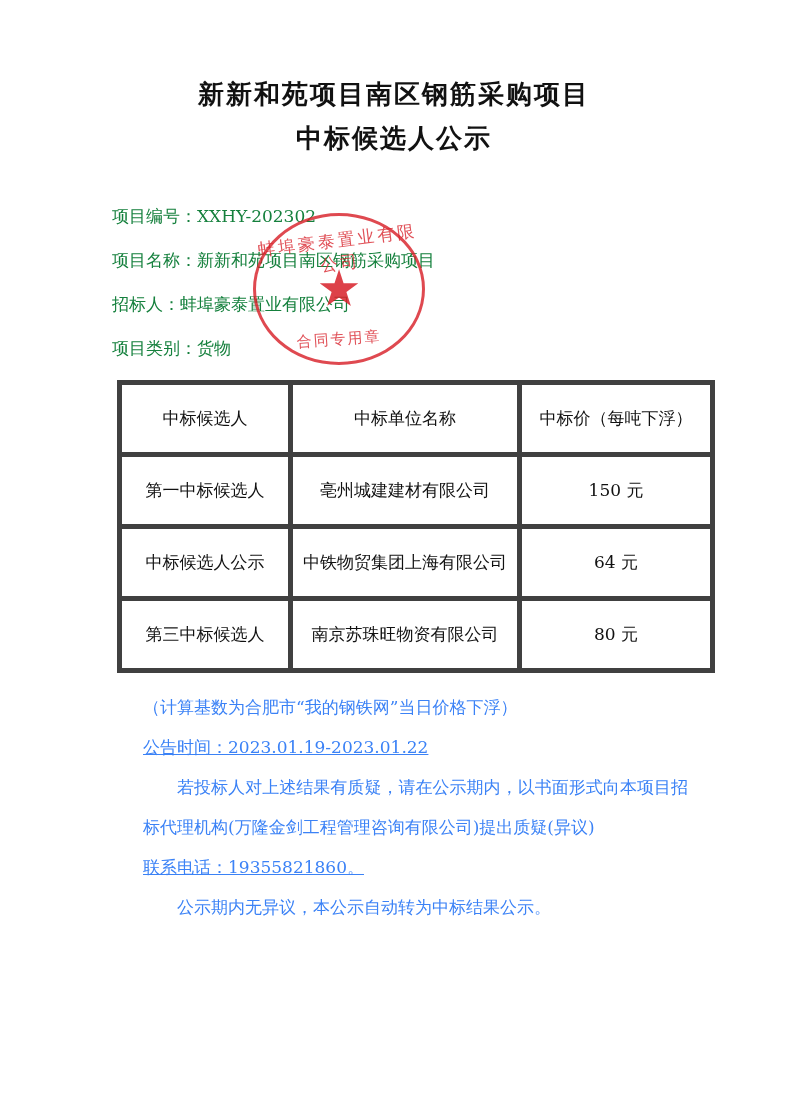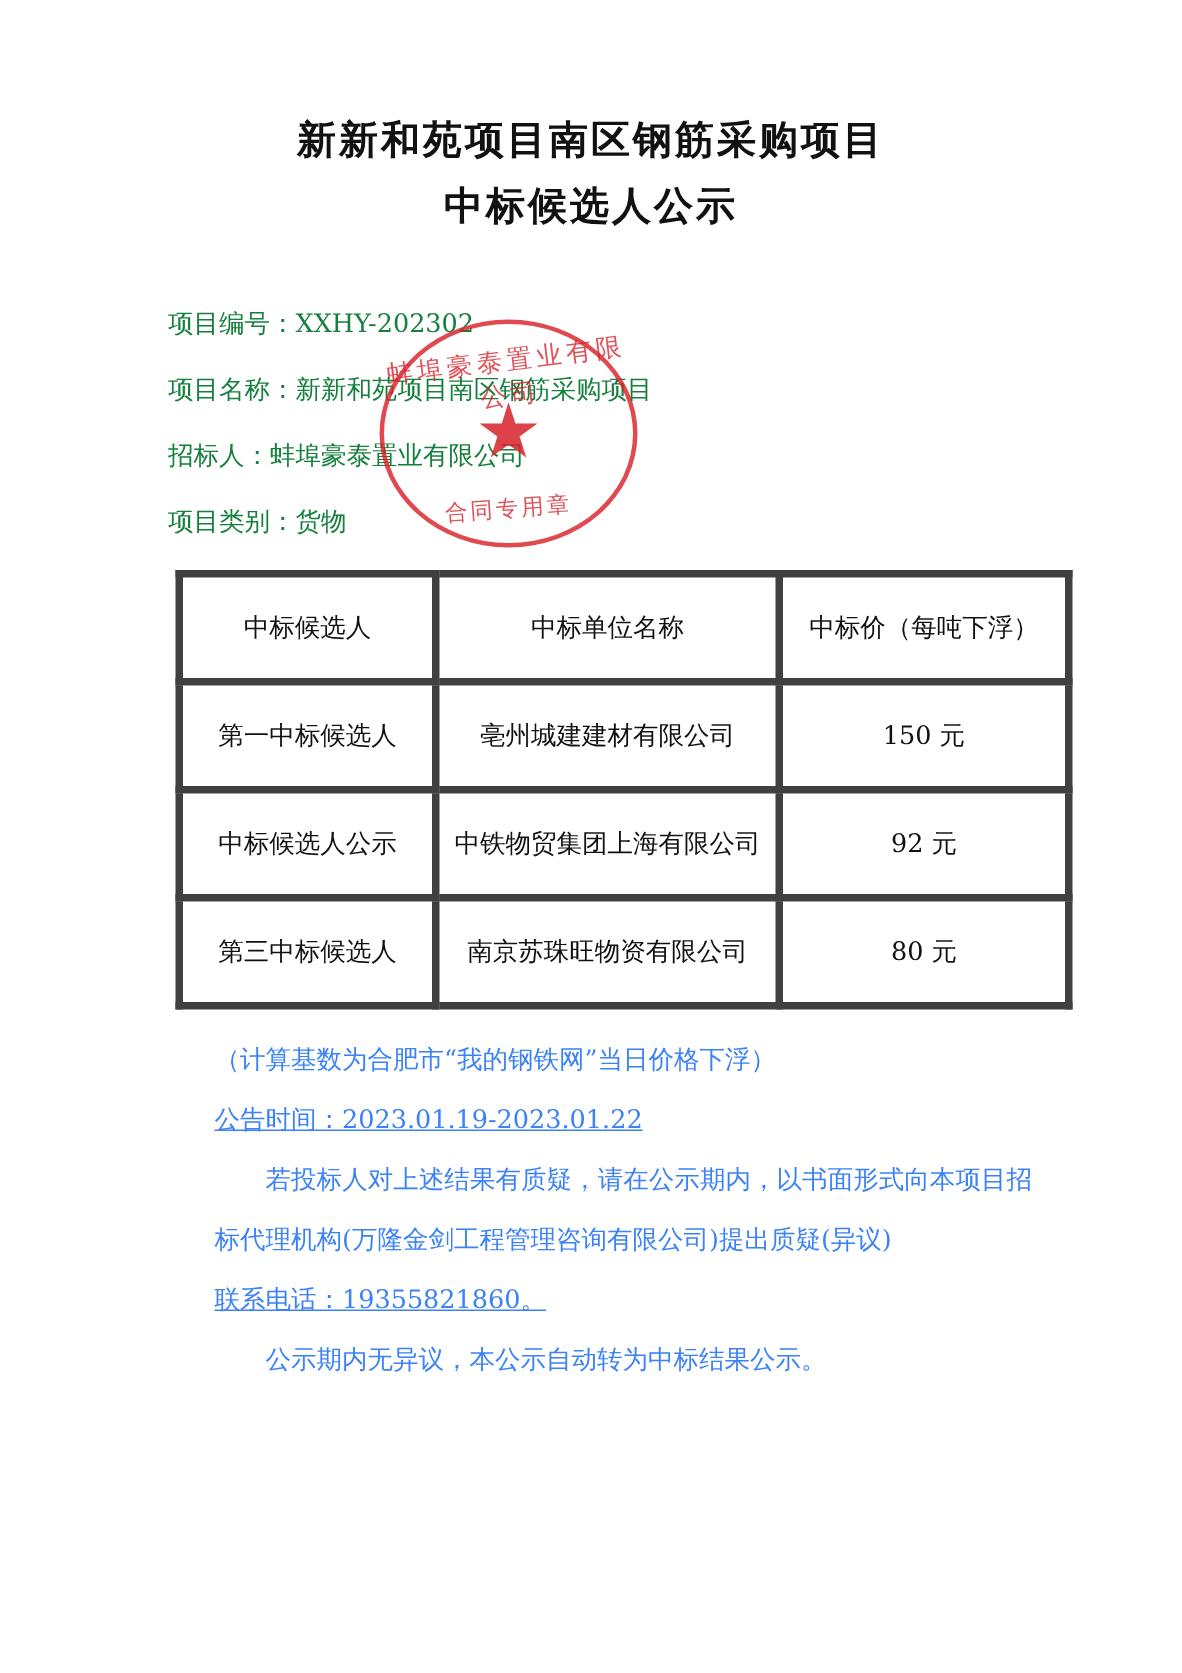--- a/index.html
+++ b/index.html
@@ -187,21 +187,21 @@
       </thead>
       <tbody>
         <tr>
           <td>第一中标候选人</td>
           <td>亳州城建建材有限公司</td>
           <td>150 元</td>
         </tr>
         <tr>
           <td>中标候选人公示</td>
           <td>中铁物贸集团上海有限公司</td>
-          <td>92 元</td>
+          <td>64 元</td>
         </tr>
         <tr>
           <td>第三中标候选人</td>
           <td>南京苏珠旺物资有限公司</td>
           <td>80 元</td>
         </tr>
       </tbody>
     </table>
   </div>
 

